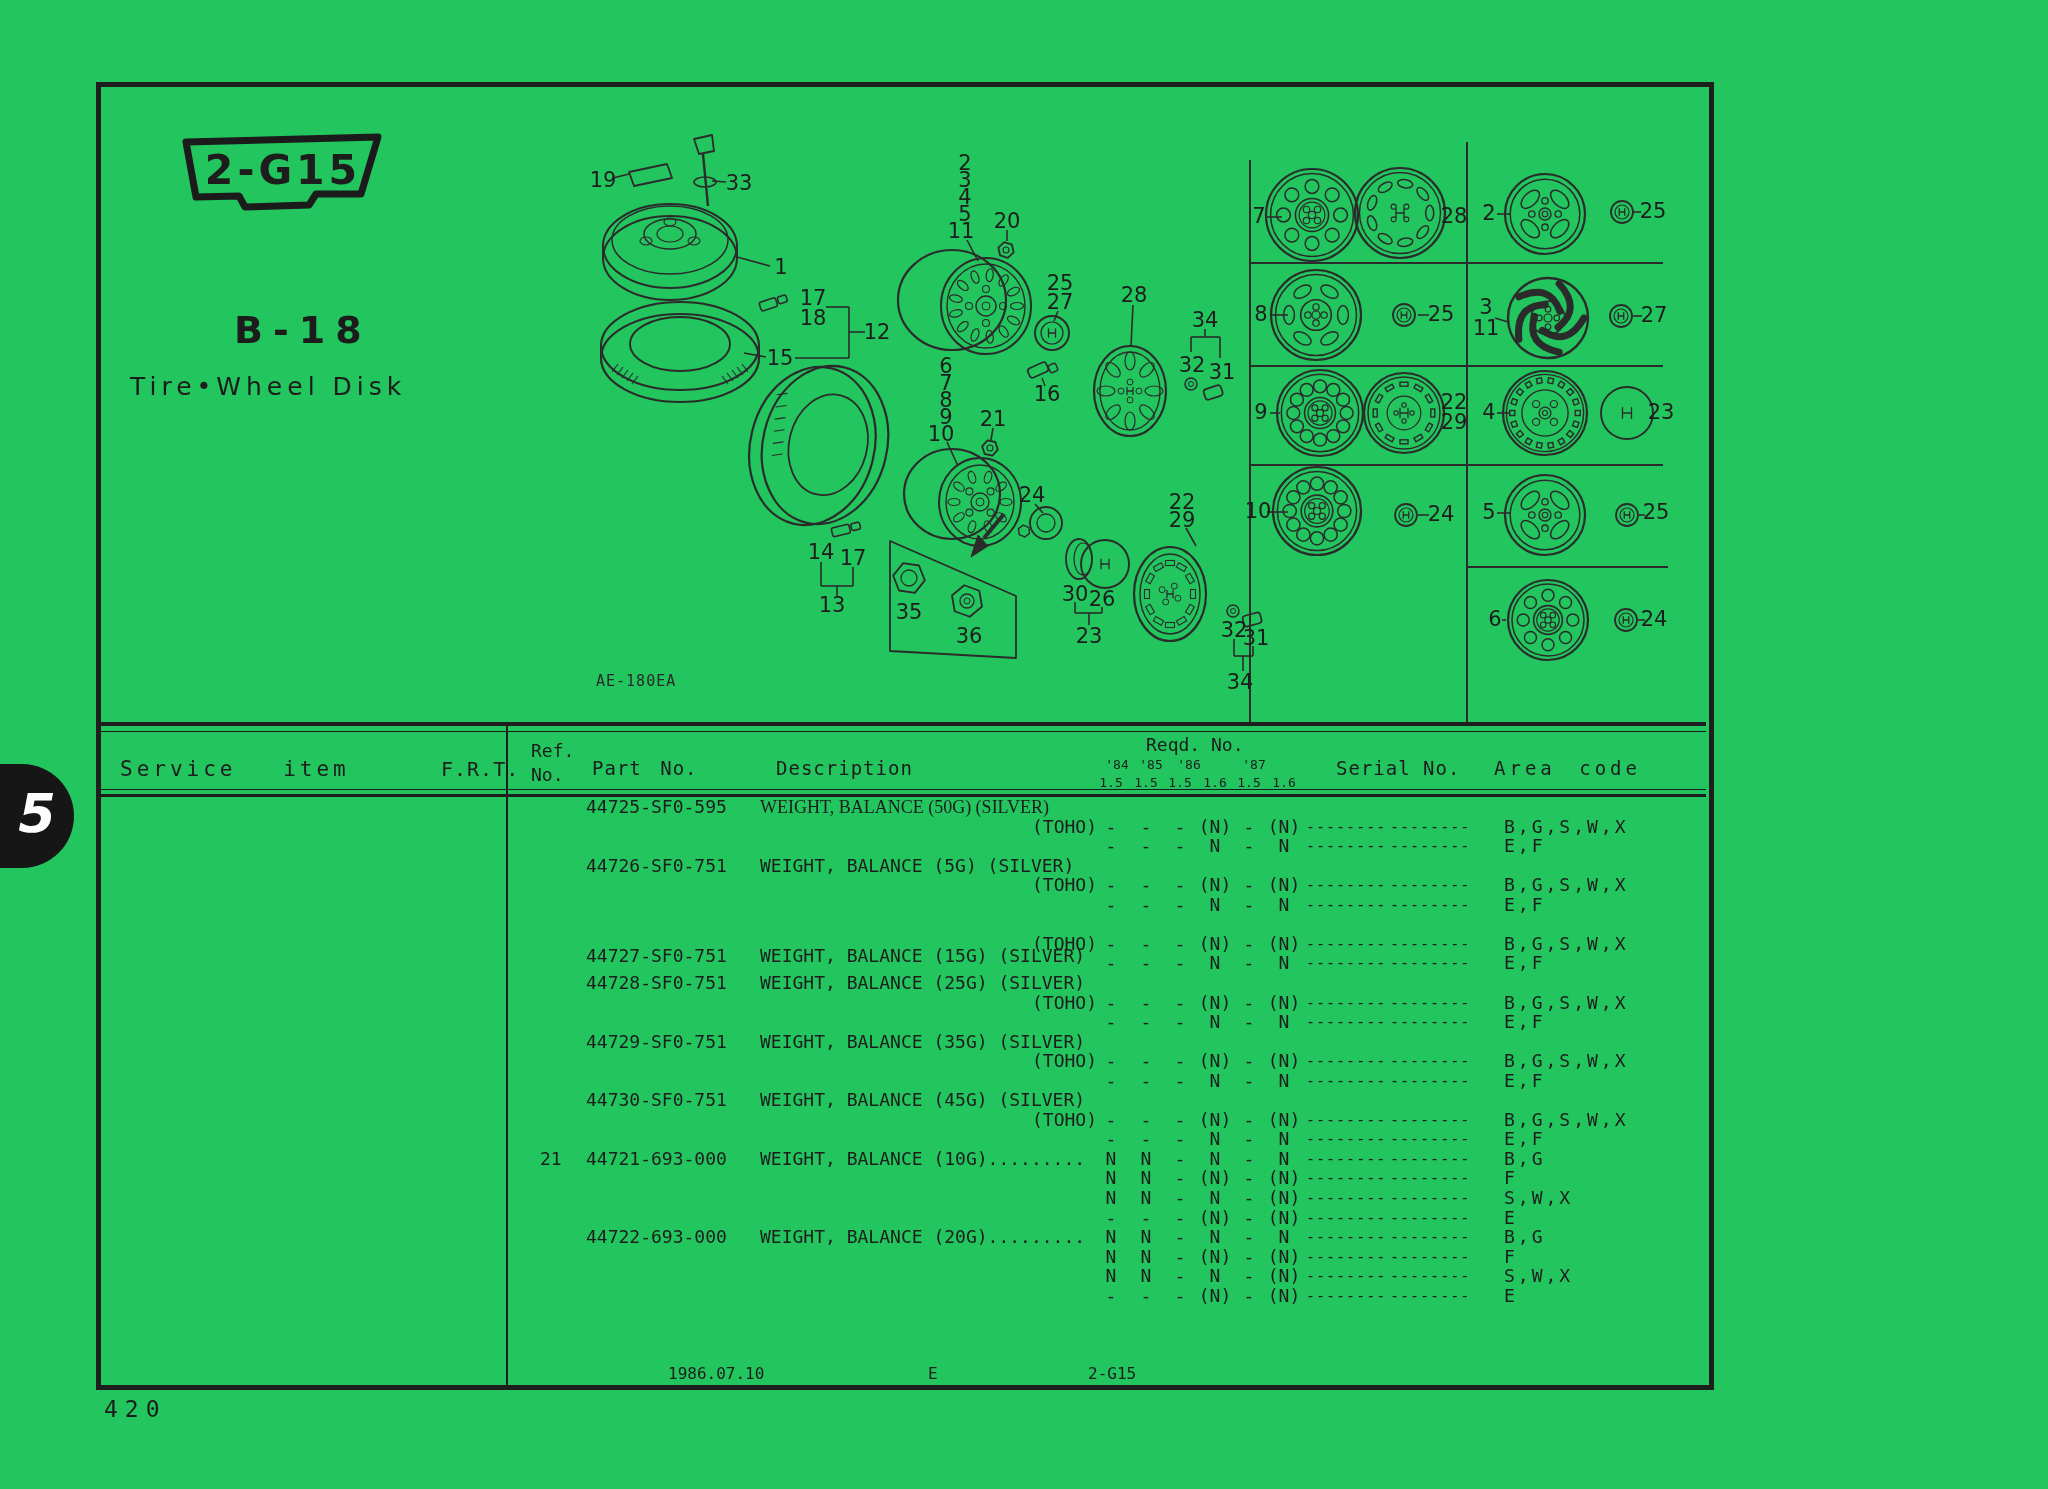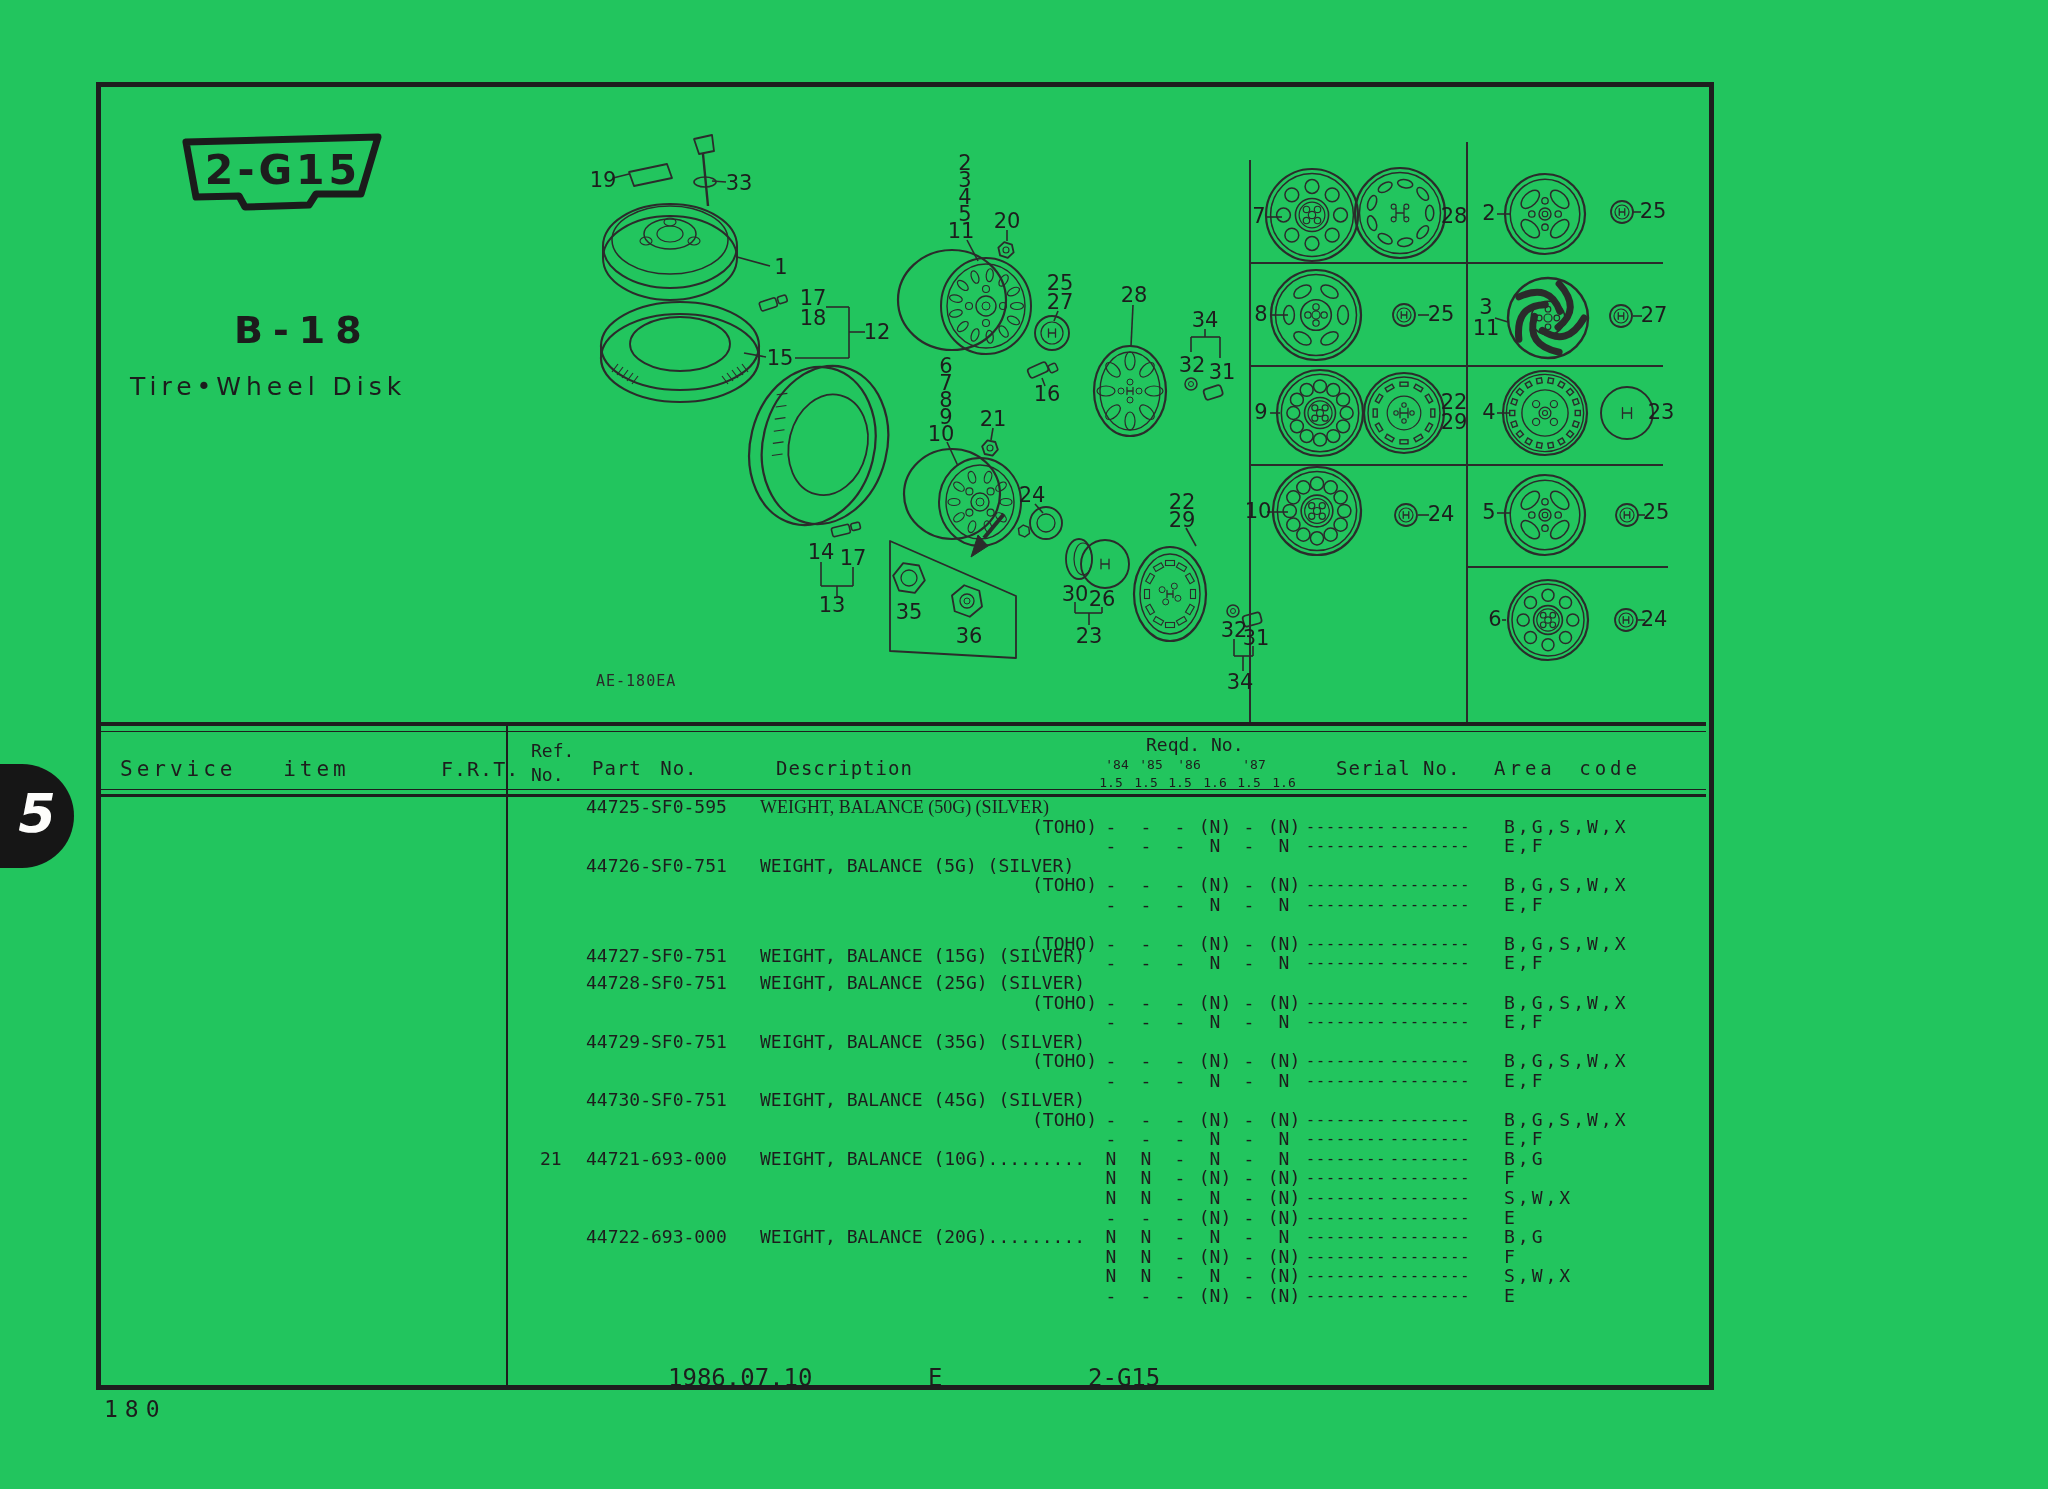--- a/index.html
+++ b/index.html
@@ -17,39 +17,39 @@
   .th{position:absolute;font-family:"DejaVu Sans Mono","Liberation Mono",monospace;font-size:19px;color:#1d1d1d;white-space:pre;}
   .hline{position:absolute;background:#1e1e1e;}
   .vline{position:absolute;background:#1e1e1e;}
   .trow{position:absolute;left:0;width:1714px;height:20px;}
   .trow span{position:absolute;font-family:"DejaVu Sans Mono","Liberation Mono",monospace;
              font-size:18px;line-height:20px;color:#1d1d1d;white-space:pre;}
   .trow .q{width:44px;text-align:center;}
   .trow .ser{font-size:15px;letter-spacing:1px;}
   .trow .ar{letter-spacing:3px;}
   .foot{position:absolute;top:1364px;font-family:"DejaVu Sans Mono","Liberation Mono",monospace;
-        font-size:24px;color:#1d1d1d;text-align:center;}
+        font-size:16px;color:#1d1d1d;text-align:center;}
   .dcode{left:596px;top:672px;font-size:15px;letter-spacing:1px;color:#2a2a2a;}
   svg text{font-family:"DejaVu Sans","Liberation Sans",sans-serif;fill:#1d1d1d;}
 </style>
 </head>
 <body>
 
 <div class="page">
   <div class="frame"></div>
 
   <svg class="abs" style="left:160px;top:120px;" width="250" height="110" viewBox="160 120 250 110">
     <path d="M186,142 L378,137 L361,194 L316,194 L309,205 L245,207 L239,196 L196,197 Z" fill="none" stroke="#1b1b1b" stroke-width="7" stroke-linejoin="round"></path>
     <text x="283" y="184" text-anchor="middle" font-size="41" font-weight="bold" letter-spacing="4">2-G15</text>
   </svg>
 
   <div class="abs sans code-b18">B-18</div>
   <div class="abs sans subtitle">Tire•Wheel Disk</div>
   <div class="abs sans side-tab">5</div>
-  <div class="abs mono page-no">180</div>
+  <div class="abs mono page-no">420</div>
   <div class="abs mono dcode">AE-180EA</div>
 
   <svg id="diagram" class="abs" style="left:96px;top:82px;" width="1621" height="645" viewBox="96 82 1621 645">
       <g>
         <ellipse cx="670" cy="258" rx="67" ry="42" fill="none" stroke="#2b2b2b" stroke-width="2"></ellipse>
         <ellipse cx="670" cy="246" rx="67" ry="42" fill="none" stroke="#2b2b2b" stroke-width="2"></ellipse>
         <ellipse cx="670" cy="240" rx="58" ry="34" fill="none" stroke="#2b2b2b" stroke-width="1.5"></ellipse>
         <ellipse cx="670" cy="234" rx="26" ry="15" fill="none" stroke="#2b2b2b" stroke-width="1.5"></ellipse>
         <ellipse cx="670" cy="234" rx="13" ry="8" fill="none" stroke="#2b2b2b" stroke-width="1.2"></ellipse>
         <ellipse cx="646" cy="241" rx="6" ry="4" fill="none" stroke="#2b2b2b" stroke-width="1.1"></ellipse>

